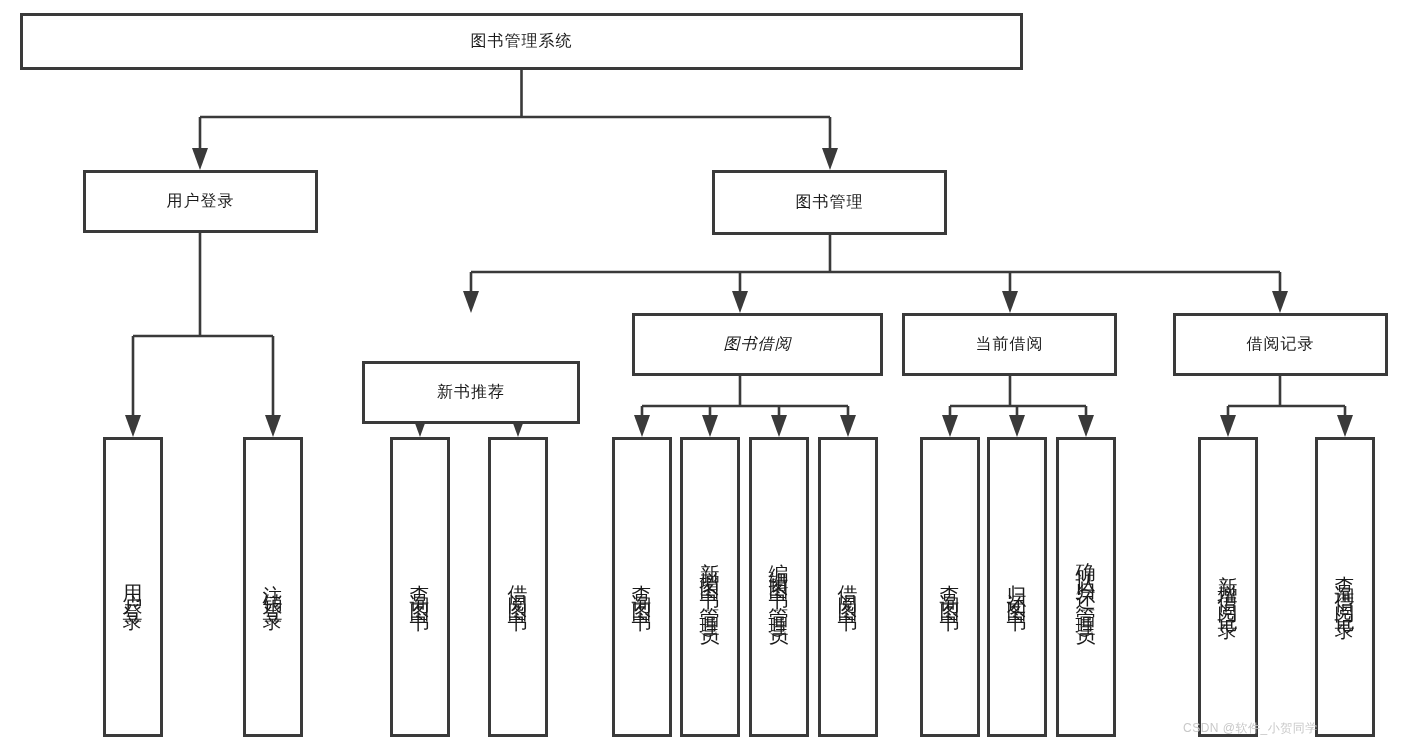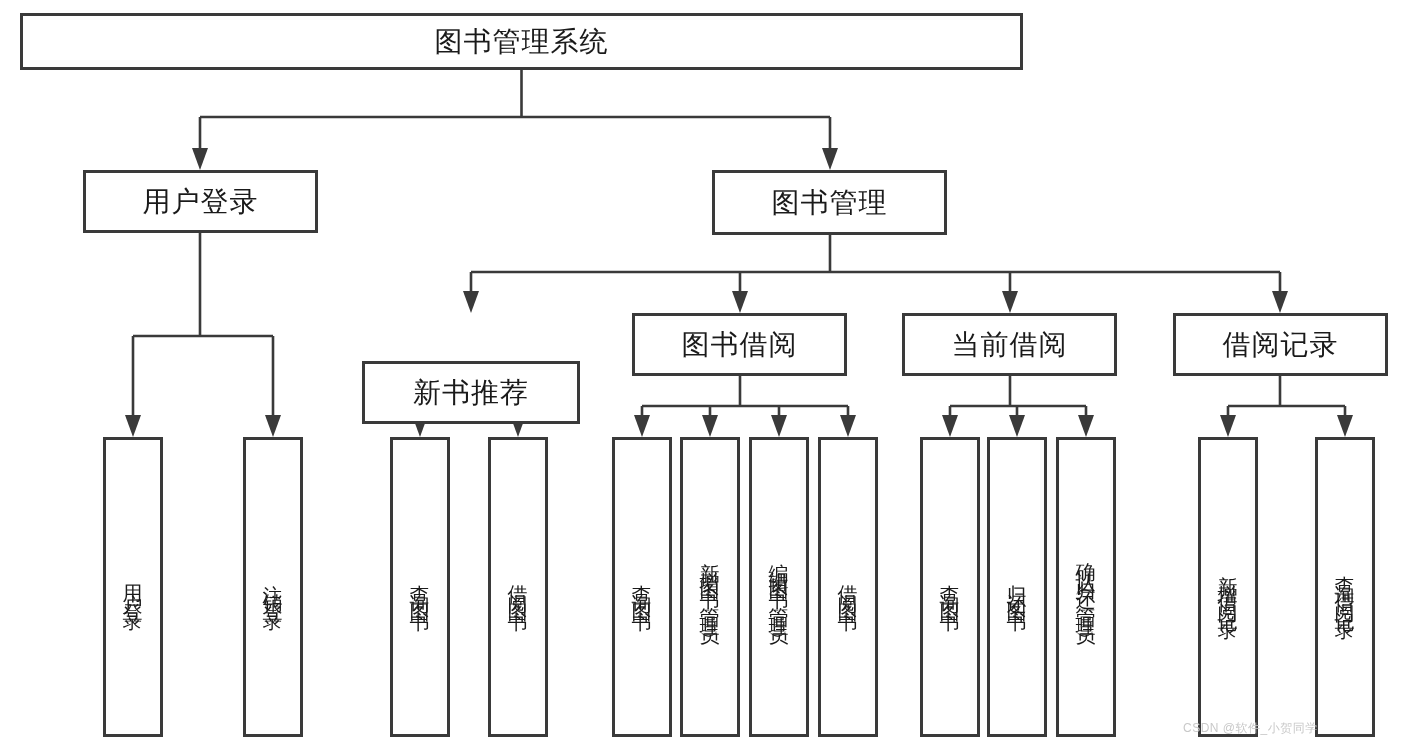--- a/index.html
+++ b/index.html
@@ -16,37 +16,37 @@
     position: absolute;
     box-sizing: border-box;
     background: #ffffff;
     border: 3px solid #3a3a3a;
     display: flex;
     align-items: center;
     justify-content: center;
     color: #1a1a1a;
     z-index: 2;
   }
-  .node { font-size: 28px; letter-spacing: 1px; }
+  .node { font-size: 16px; letter-spacing: 1px; }
   .leaf { width: 60px; top: 437px; height: 300px; }
   .leaf span {
     writing-mode: vertical-rl;
     text-orientation: mixed;
     font-size: 20px;
     line-height: 1;
     letter-spacing: 9px;
     color: #1a1a1a;
     white-space: nowrap;
   }
   
   .n-root    { left: 20px;   top: 13px;  width: 1003px; height: 57px; }
   .n-login   { left: 83px;   top: 170px; width: 235px;  height: 63px; }
   .n-mgmt    { left: 712px;  top: 170px; width: 235px;  height: 65px; }
   .n-newbook { left: 362px;  top: 313px; width: 218px;  height: 63px; margin-top: 48px; }
-  .n-borrow  { left: 632px;  top: 313px; width: 215px;  height: 63px; }
+  .n-borrow  { left: 632px;  top: 313px; width: 251px;  height: 63px; font-style: italic; }
   .n-current { left: 902px;  top: 313px; width: 215px;  height: 63px; }
   .n-records { left: 1173px; top: 313px; width: 215px;  height: 63px; }
   
   .lf-a1 { left: 103px; }
   .lf-a2 { left: 243px; }
   .lf-b1 { left: 390px; }
   .lf-b2 { left: 488px; }
   .lf-c1 { left: 612px; }
   .lf-c2 { left: 680px; }
   .lf-c3 { left: 749px; }

